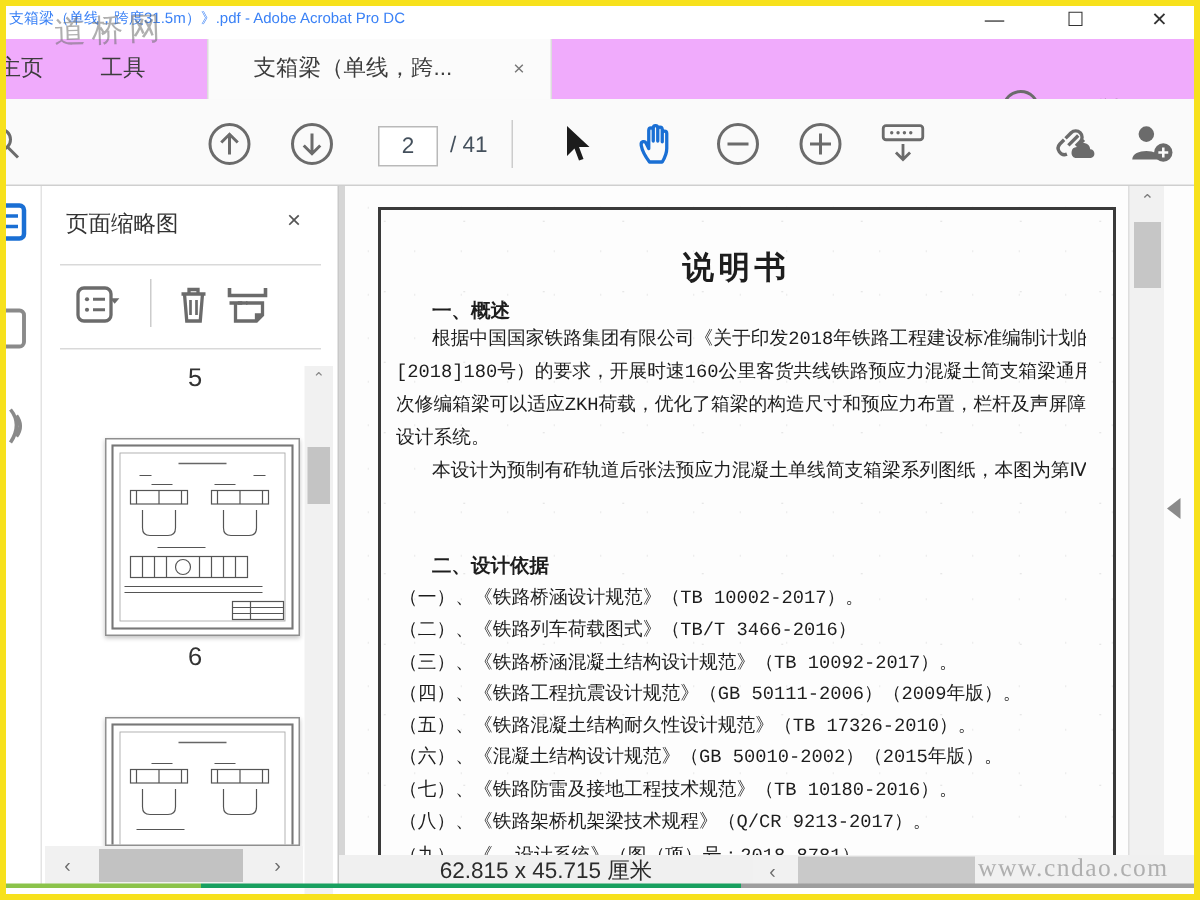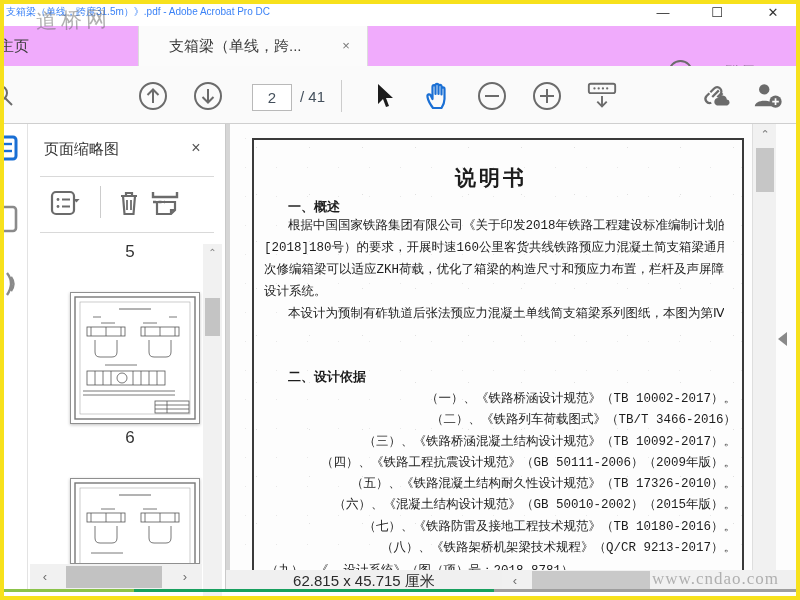--- a/index.html
+++ b/index.html
@@ -61,21 +61,21 @@
   #scan-frame { left:22px; top:14px; width:492px; height:460px; border-top:2px solid #3a3a3a; border-left:2px solid #3a3a3a; border-right:2px solid #3a3a3a; }
   .cjk { color:#1d1d1d; white-space:nowrap; }
   #doc-title { left:0; top:40px; width:522px; text-align:center; font-size:21px; letter-spacing:3px; font-weight:bold; }
   #sec1 { left:58px; top:74px; font-size:13px; font-weight:bold; }
   #para1 { left:34px; top:91px; width:460px; font-size:12.5px; }
   #para1 > div, #para2 > div, #reflist > div { height:22px; line-height:22px; overflow:hidden; }
   #para1 > div:first-child { padding-left:24px; }
   #para2 { left:34px; top:179px; width:460px; font-size:12.5px; }
   #para2 > div:first-child { padding-left:24px; }
   #sec2 { left:58px; top:244px; font-size:13px; font-weight:bold; }
-  #reflist { left:36px; top:265px; width:470px; font-size:12.5px;text-align:right; }
+  #reflist { left:36px; top:265px; width:470px; font-size:12.5px; }
   #reflist > div { height:21.3px; line-height:21.3px; }
   #partial-line { left:36px; top:438px; width:470px; height:9px; overflow:hidden; font-size:12.5px; line-height:18px; }
 
   #mv-scroll { left:752px; top:124px; width:24px; height:468px; background:#f1f1f1; border-left:1px solid #dedede; }
   .mscr-arrow { left:0; width:24px; height:20px; color:#7a7a7a; font-size:11px; text-align:center; line-height:20px; }
   #mv-thumb { left:3px; top:24px; width:18px; height:44px; background:#c6c6c6; }
   #collapse-strip { left:776px; top:124px; width:24px; height:468px; background:#fdfdfd; }
   #collapse-handle { left:2px; top:208px; width:0; height:0; border-top:7px solid transparent; border-bottom:7px solid transparent; border-right:9px solid #8a8a8a; }
 
   
@@ -99,20 +99,21 @@
 <div id="titlebar" class="abs">
   <div id="title-text" class="abs">支箱梁（单线，跨度31.5m）》.pdf - Adobe Acrobat Pro DC</div>
   <div id="btn-min" class="abs winbtn">—</div>
   <div id="btn-max" class="abs winbtn">☐</div>
   <div id="btn-close" class="abs winbtn">✕</div>
 </div>
 <div id="wm-topleft" class="abs">道桥网</div>
 
 <div id="tabbar" class="abs">
   <div id="tab-home" class="abs toptab">主页</div>
+  <div id="tab-tools" class="abs toptab">工具</div>
   <div id="tab-doc" class="abs toptab">
     <div id="tab-doc-label" class="abs">支箱梁（单线，跨...</div>
     <div id="tab-doc-close" class="abs">×</div>
   </div>
   <div id="help-btn" class="abs">?</div>
   <div id="login-btn" class="abs">登录</div>
 </div>
 
 <div id="toolbar" class="abs">
   <div class="abs tool" style="left:-14px;">

